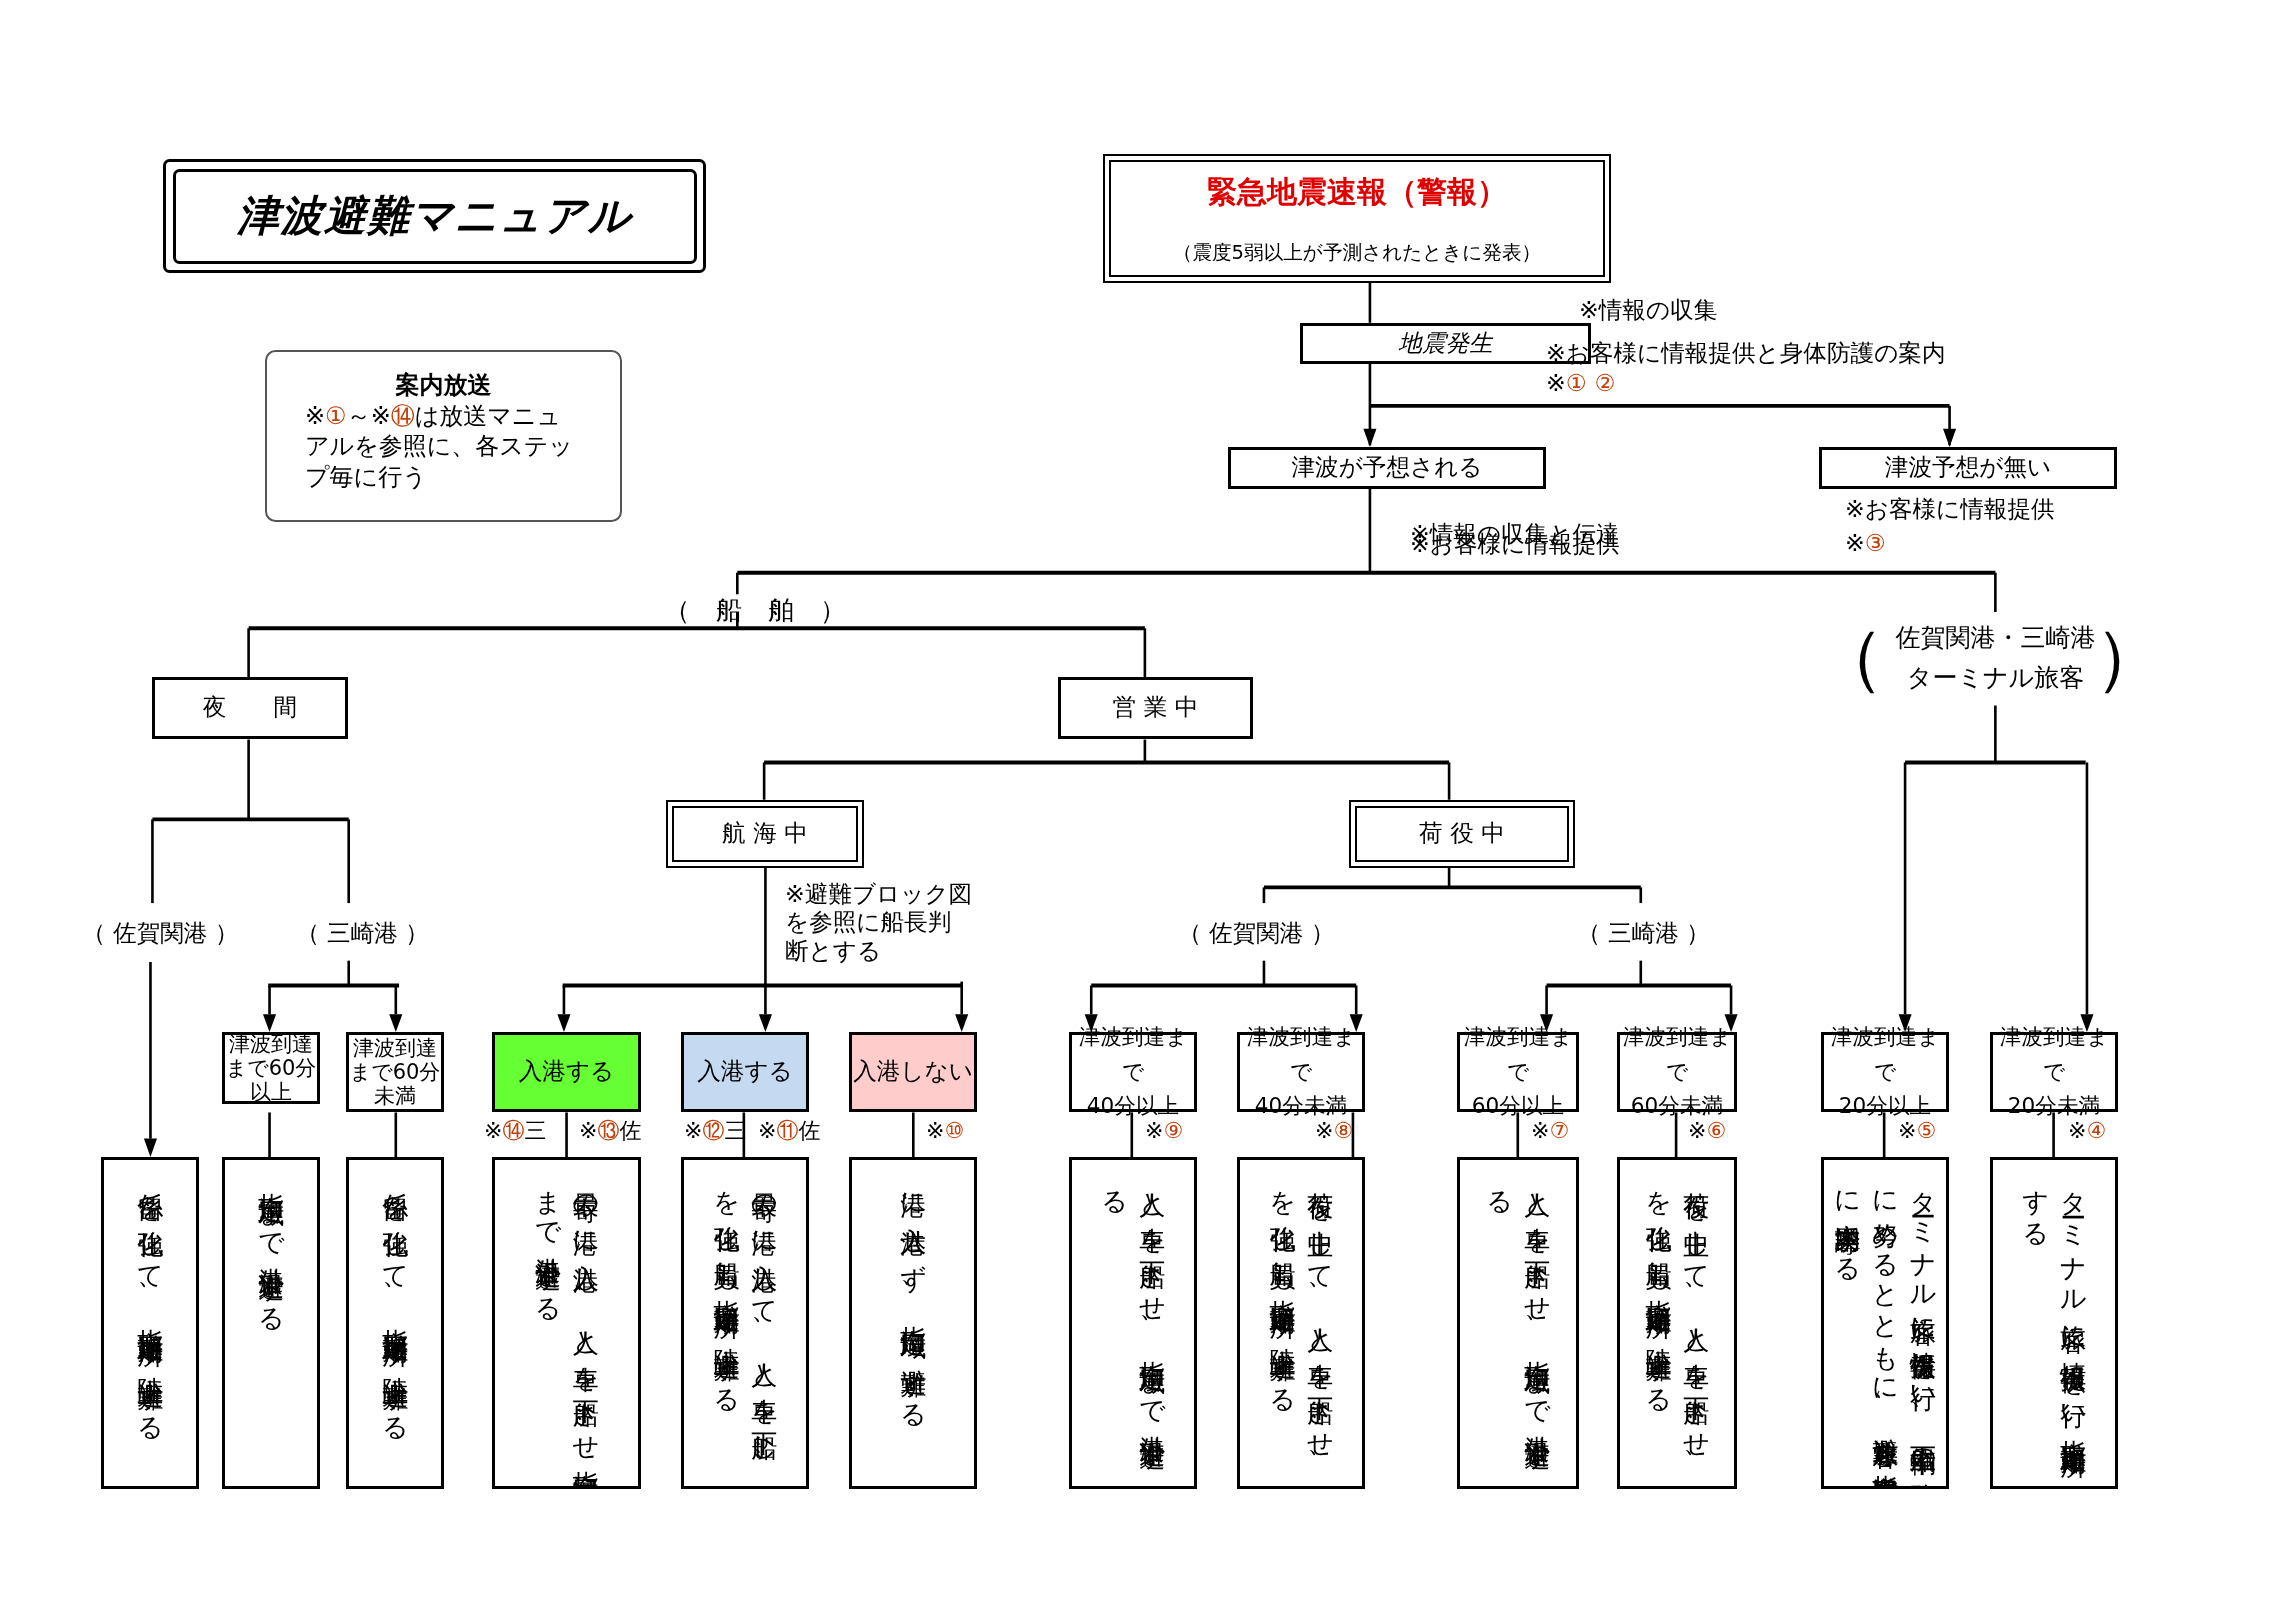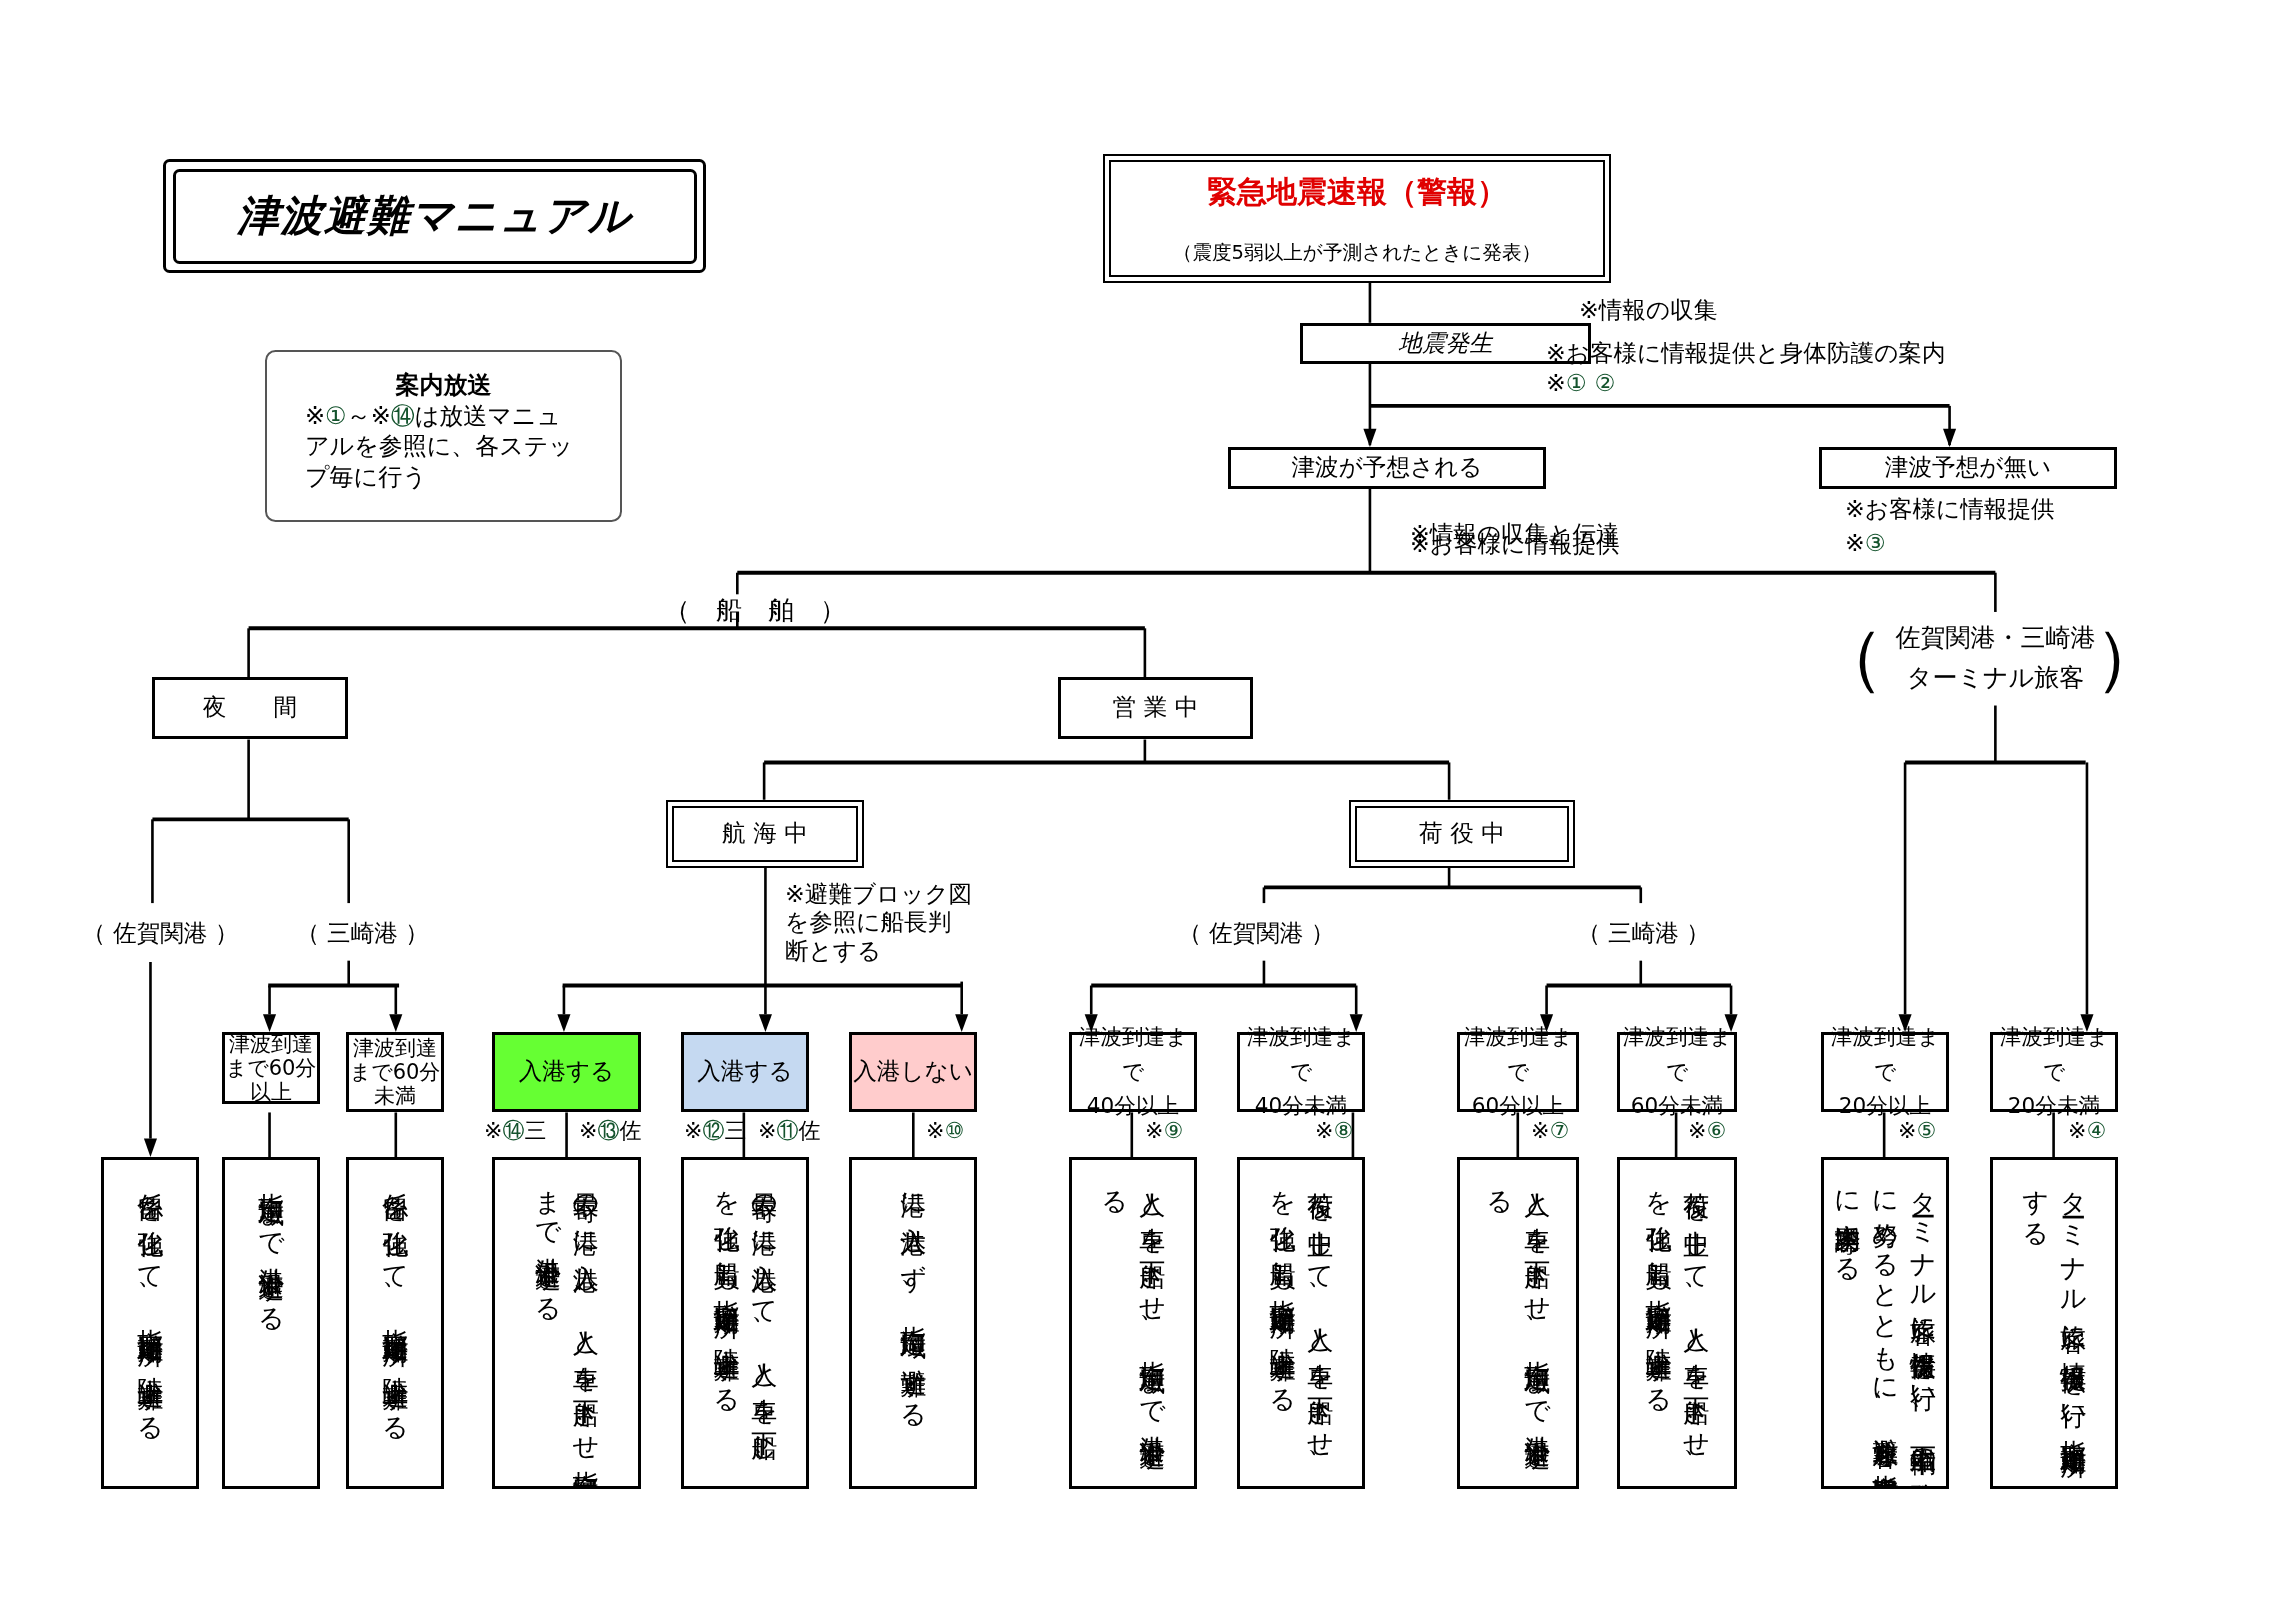--- a/index.html
+++ b/index.html
@@ -5,21 +5,21 @@
   html, body { margin: 0; padding: 0; background: #ffffff; }
   body { width: 2295px; height: 1623px; position: relative; overflow: hidden;
          font-family: "DejaVu Sans", "Liberation Sans", sans-serif; color: #000; }
   .abs { position: absolute; box-sizing: border-box; }
   .box { border: 3.3px solid #000; background: #fff; display: flex; align-items: center; justify-content: center; text-align: center; }
   .dbl { border: 2.6px solid #000; padding: 3.9px; background: #fff; }
   .dbl > .inner { width: 100%; height: 100%; border: 2.6px solid #000; box-sizing: border-box; display: flex; flex-direction: column; align-items: center; justify-content: center; }
   .t36 { font-size: 23.6px; line-height: 1.25; }
   .label { white-space: nowrap; font-size: 23.6px; line-height: 1.2; }
   .red { color: #e00000; }
-  .circ { color: #14532d; margin-top: 14px; }
+  .circ { color: #c2410c; margin-top: 14px; }
   .vert { writing-mode: vertical-rl; text-orientation: upright; font-size: 26px; line-height: 1.45; letter-spacing: 2.6px; padding-top: 11.8px; height: 100%; box-sizing: border-box; text-align: start; }
   .detail { border: 3.3px solid #000; background: #fff; display: flex; justify-content: center; align-items: flex-start; overflow: hidden; }
   svg#lines { position: absolute; left: 0; top: 0; }
   .paren-big { font-size: 72px; line-height: 1; font-weight: 300; }
 </style>
 </head>
 <body>
 
 <svg id="lines" width="2295" height="1623" viewBox="0 0 3508 2480">
   <defs>

